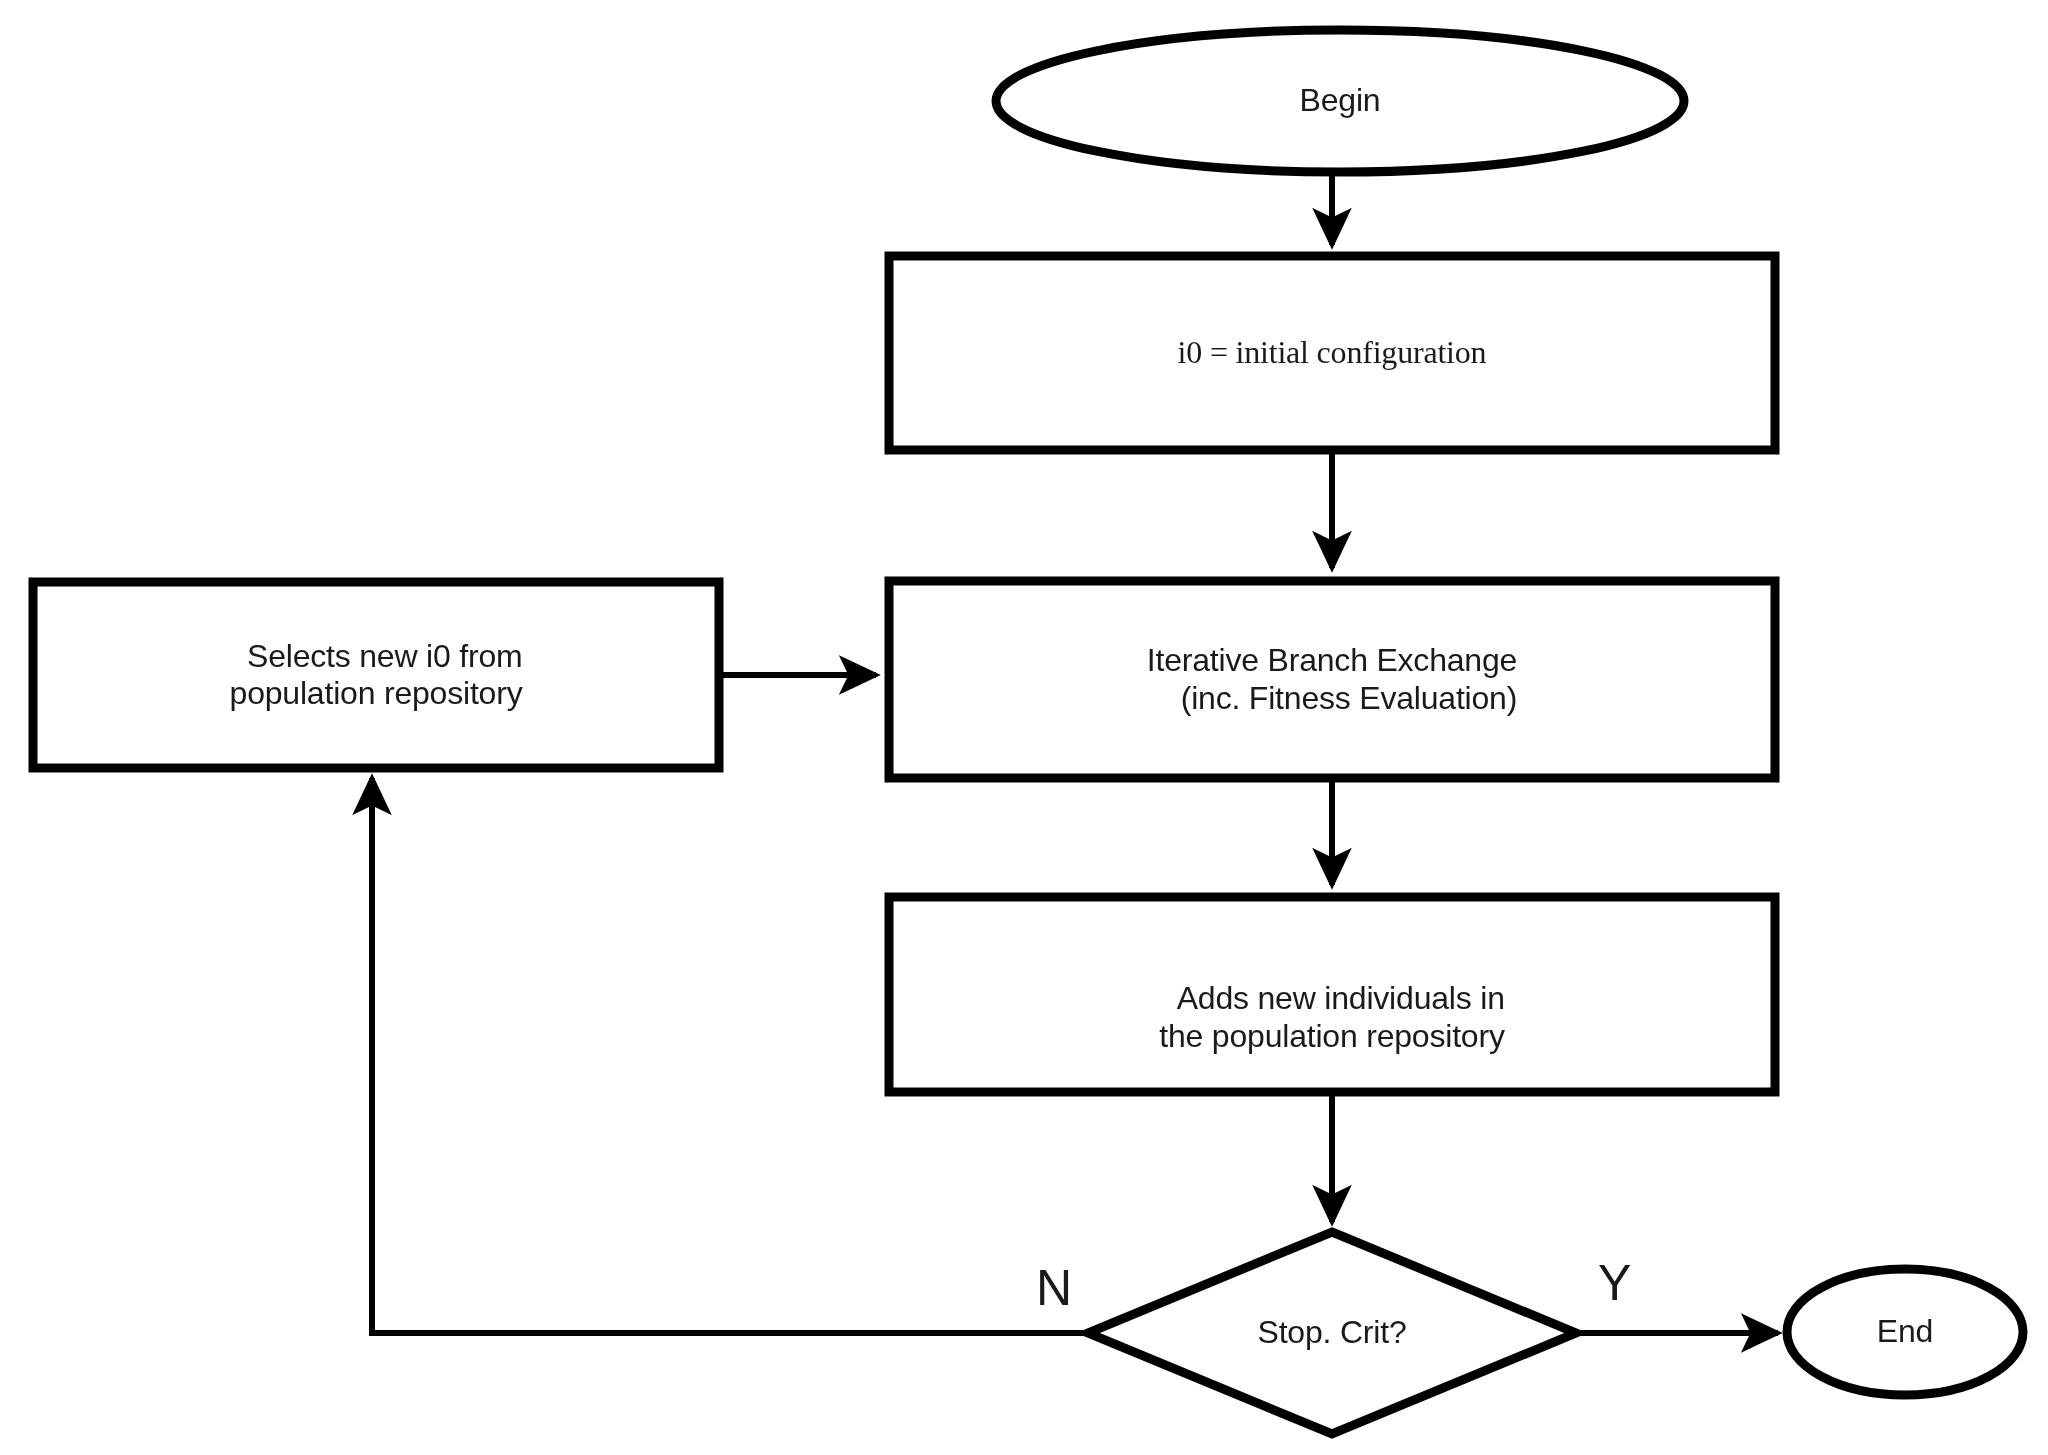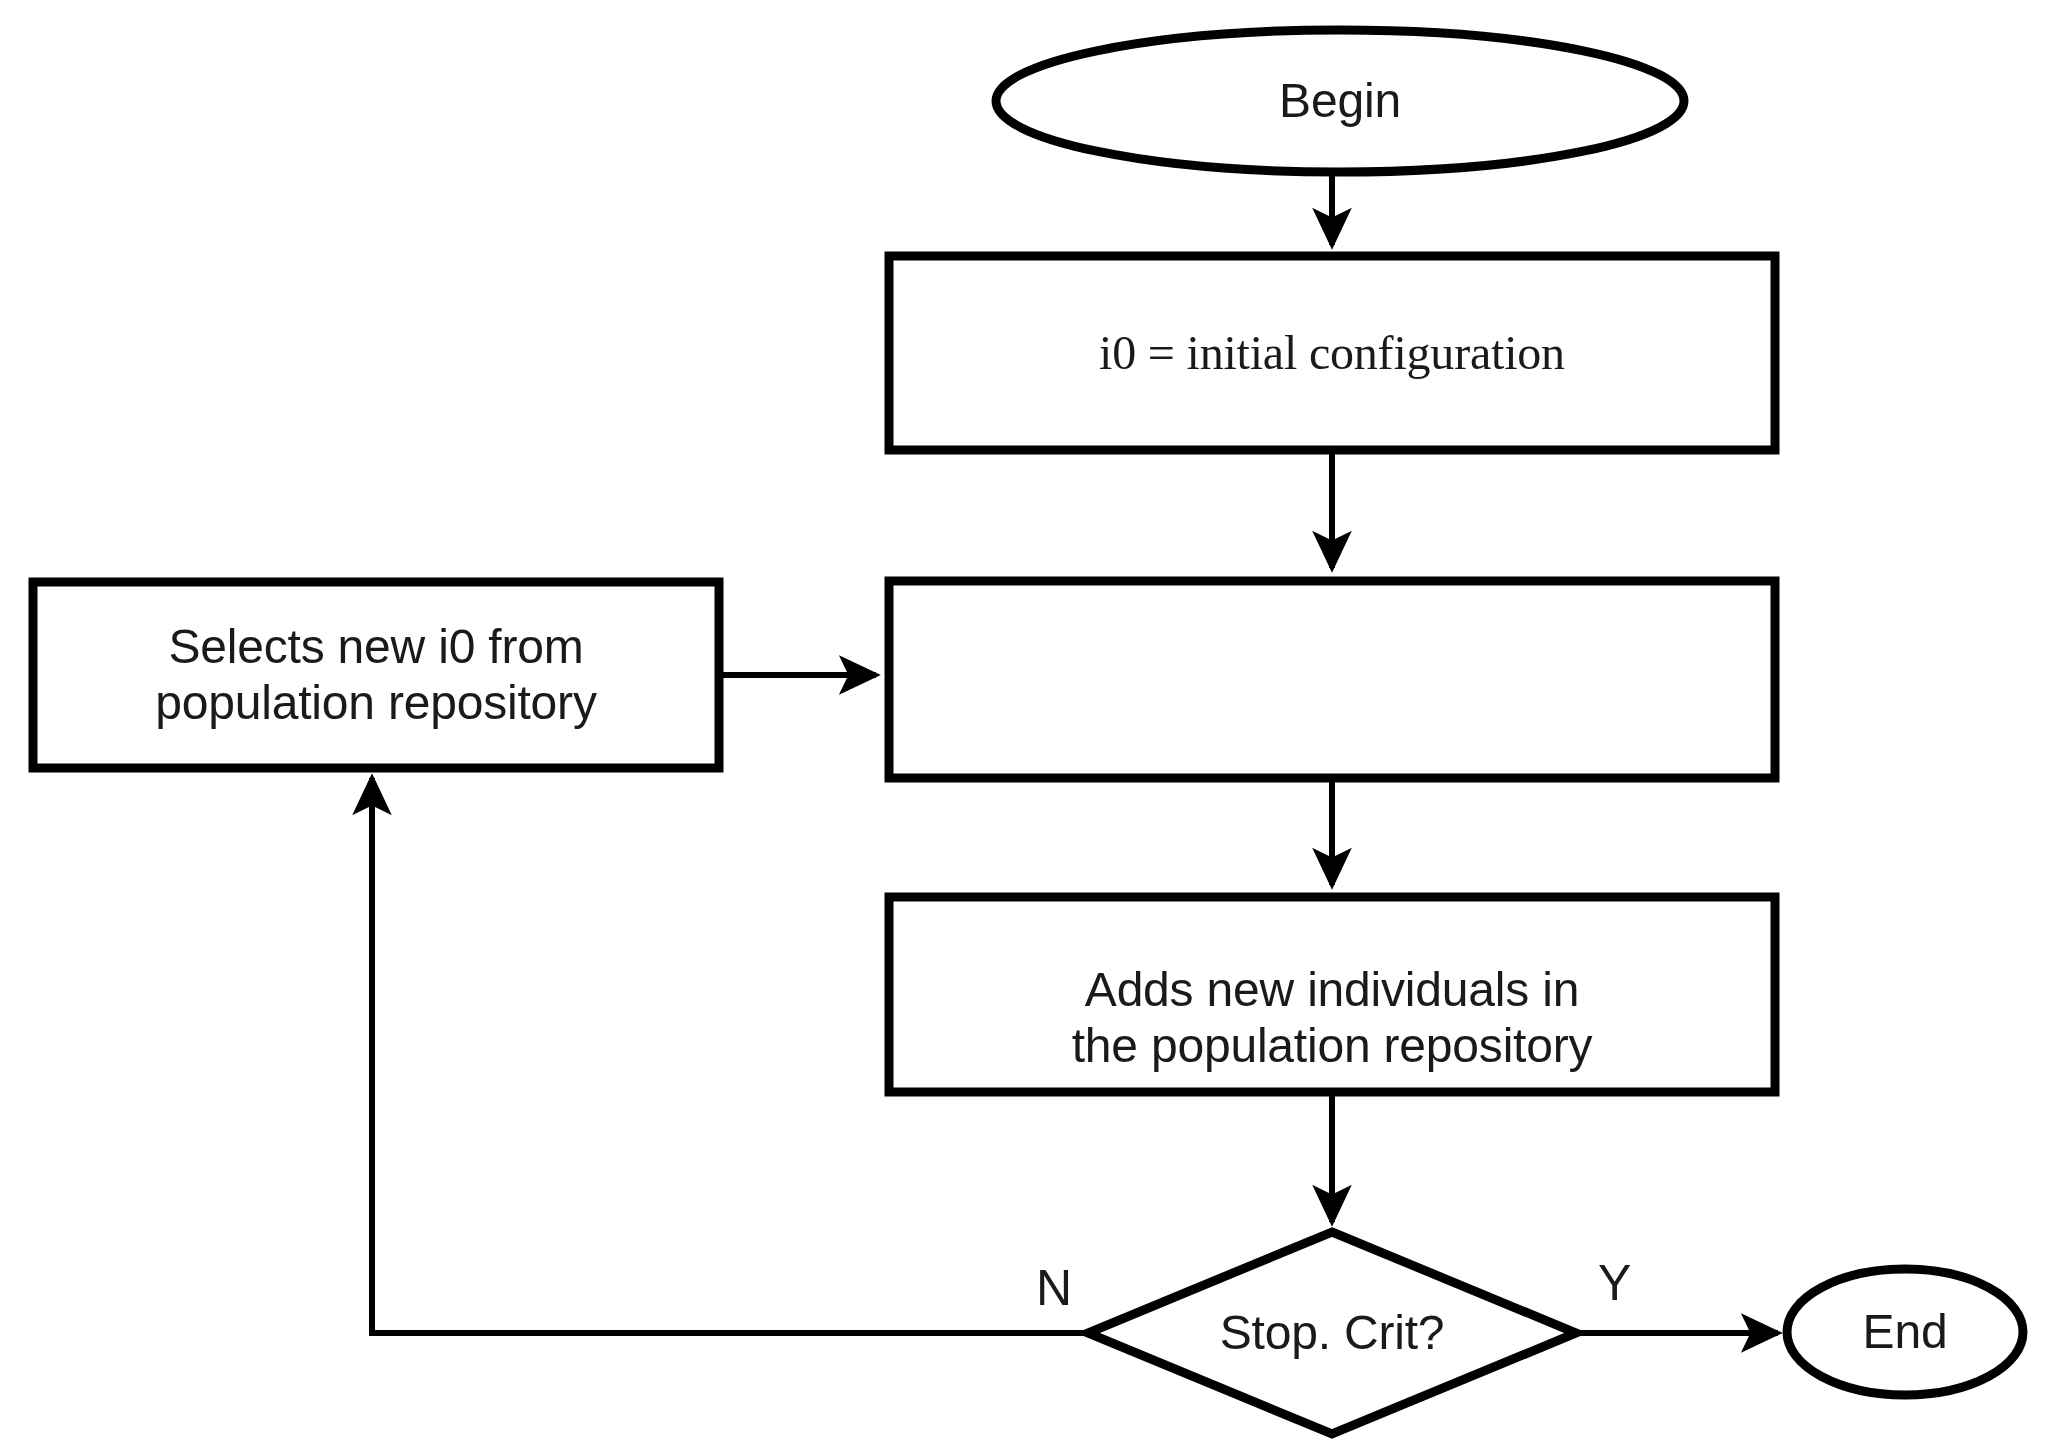--- a/index.html
+++ b/index.html
@@ -29,24 +29,24 @@
   .shape-box { stroke-width: 9; }
   .shape-ellipse { stroke-width: 9; }
   .shape-diamond { stroke-width: 9; }
   .edge-line {
     fill: none;
     stroke: #000000;
     stroke-width: 6;
   }
   .node-text {
     position: absolute;
-    text-align: center;
+    text-align: right;
     color: #1a1a1a;
     font-family: "Liberation Sans", sans-serif;
-    font-size: 48px;
+    font-size: 32px;
     line-height: 1.16;
     letter-spacing: -0.2px;
     white-space: pre-line;
     display: flex;
     align-items: center;
     justify-content: center;
     pointer-events: none;
   }
   .edge-label {
     position: absolute;
@@ -94,20 +94,22 @@
 
     <polygon class="node-shape shape-diamond" points="1332,1232 1576,1333 1332,1434 1088,1333"></polygon>
 
     <ellipse class="node-shape shape-ellipse" cx="1905" cy="1332" rx="118" ry="63"></ellipse>
   </svg>
 
   <div class="node-text" style="left:996px; top:30px; width:688px; height:142px;">Begin</div>
 
   <div class="node-text" style="left:889px; top:256px; width:886px; height:194px;font-family:Liberation Serif, serif;">i0 = initial configuration</div>
 
+  <div class="node-text" style="left:889px; top:581px; width:886px; height:197px;">Iterative Branch Exchange
+(inc. Fitness Evaluation)</div>
 
   <div class="node-text" style="left:33px; top:582px; width:686px; height:186px;">Selects new i0 from
 population repository</div>
 
   <div class="node-text" style="left:889px; top:920px; width:886px; height:195px;">Adds new individuals in
 the population repository</div>
 
   <div class="node-text" style="left:1132px; top:1290px; width:400px; height:86px;">Stop. Crit?</div>
 
   <div class="node-text" style="left:1787px; top:1270px; width:236px; height:124px;">End</div>

